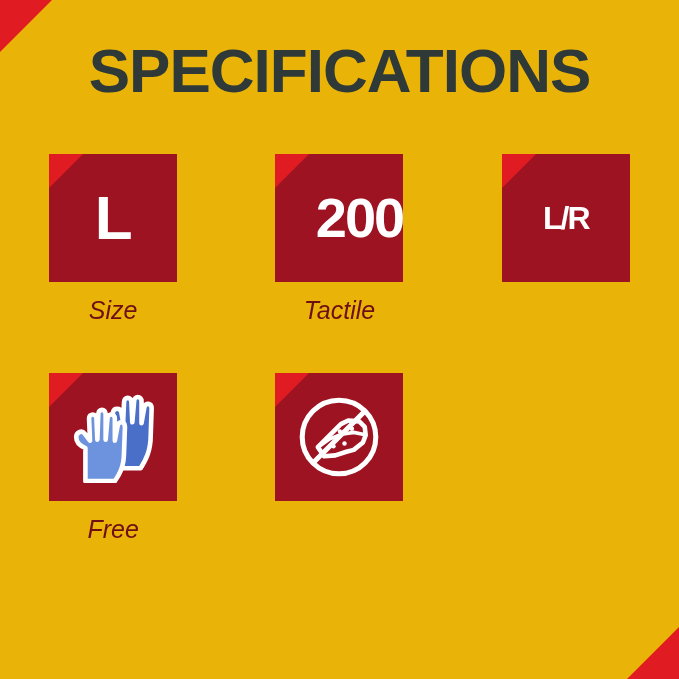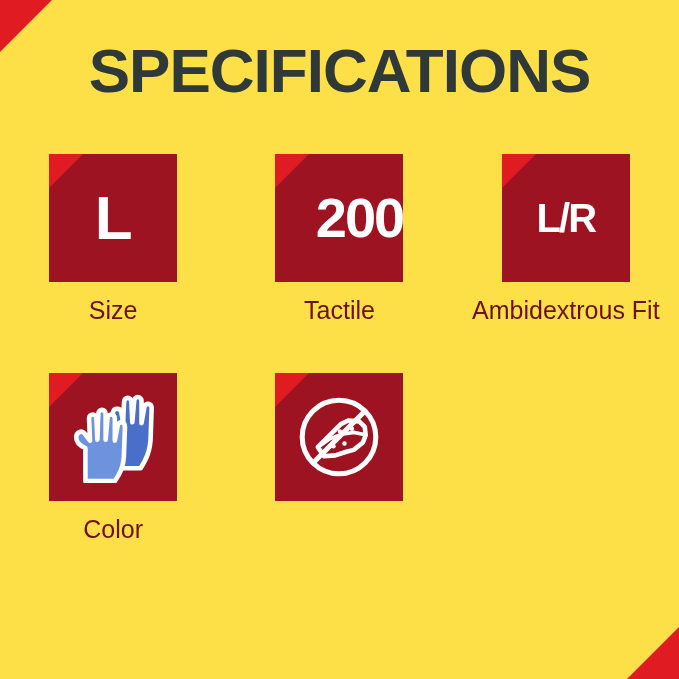--- a/index.html
+++ b/index.html
@@ -14,21 +14,21 @@
   body {
     background: #ffffff;
     font-family: "Liberation Sans", sans-serif;
     position: relative;
   }
 
   #page {
     position: relative;
     width: 679px;
     height: 679px;
-    background: #fde047;
+    background: #eab308;
     overflow: hidden;
   }
 
   
   .corner {
     position: absolute;
     width: 0;
     height: 0;
   }
   .corner-tl {
@@ -100,38 +100,39 @@
     position: relative;
     color: #ffffff;
     font-weight: bold;
     font-family: "Liberation Sans", sans-serif;
     line-height: 1;
     letter-spacing: -1px;
     z-index: 2;
   }
   .tile-text.size   { font-size: 62px; }
   .tile-text.qty    { font-size: 56px; letter-spacing: -2px; margin-left: 40px; }
-  .tile-text.hand   { font-size: 40px; letter-spacing: -2px; }
+  .tile-text.hand   { font-size: 32px; letter-spacing: -2px; }
 
   .tile-icon {
     position: relative;
     z-index: 2;
     width: 92px;
     height: 92px;
     display: block;
   }
 
   .spec-label {
     margin-top: 13px;
     text-align: center;
     color: #6E0F16;
     font-size: 25px;
     line-height: 30px;
     font-family: "Liberation Sans", sans-serif;
     max-width: 215px;
+    font-style: italic;
   }
 </style>
 </head>
 <body>
 
 <div id="page">
 
   <div class="corner corner-tl"></div>
   <div class="corner corner-br"></div>
 
@@ -153,21 +154,20 @@
         <div class="tile-text qty">200</div>
       </div>
       <div class="spec-label">Tactile</div>
     </div>
 
     <div class="spec-cell">
       <div class="tile">
         <div class="tile-corner"></div>
         <div class="tile-text hand">L/R</div>
       </div>
-      <div class="spec-label">Ambidextrous Fit</div>
     </div>
 
 
     <div class="spec-cell">
       <div class="tile">
         <div class="tile-corner"></div>
         <svg class="tile-icon" viewBox="0 0 100 100">
 
           <g transform="translate(6,-4)">
             <path d="M44 88 L44 52
@@ -184,21 +184,21 @@
                      C21 54 16 50 16 44
                      C16 39 22 36 25 40 L31 48
                      L30 24 C30 18 38 18 38 24 L39 47
                      L40 19 C40 13 48 13 48 19 L48 47
                      L50 24 C50 18 58 18 58 24 L58 48
                      L61 32 C62 26 69 27 69 33 L68 60
                      C68 78 62 86 58 92 Z" fill="#6E93DE" stroke="#ffffff" stroke-width="5" stroke-linejoin="round"></path>
           </g>
         </svg>
       </div>
-      <div class="spec-label">Color</div>
+      <div class="spec-label">Free</div>
     </div>
 
     <div class="spec-cell">
       <div class="tile">
         <div class="tile-corner"></div>
         <svg class="tile-icon" viewBox="0 0 100 100">
 
           <path d="M27 61 L52 36 L60 32 L72 33 L78 39 L79 48 L76 56 L66 64
                    L58 66 L46 70 L34 71 Z" fill="none" stroke="#ffffff" stroke-width="5" stroke-linejoin="round"></path>
           <path d="M27 61 L40 52 L53 47 L66 45 L76 47" fill="none" stroke="#ffffff" stroke-width="4" stroke-linecap="round"></path>

